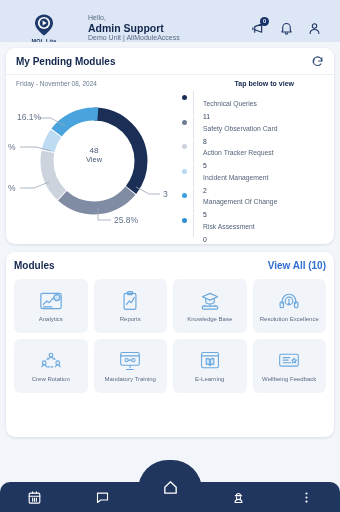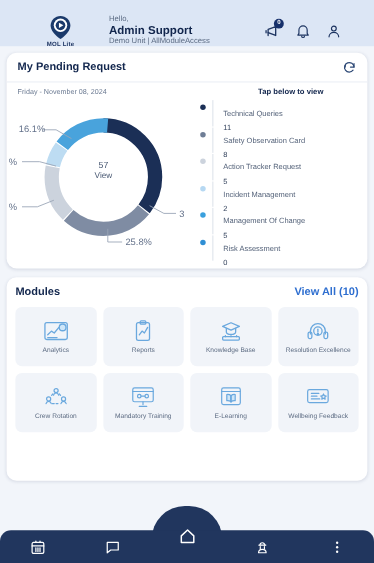--- a/index.html
+++ b/index.html
@@ -15,21 +15,21 @@
     background: #f2f5fa;
   }
 
   
   .header {
     position: relative;
     height: 56px;
     background: #dce6f5;
     display: flex;
     align-items: center;
-    padding: 0 25px;
+    padding: 0 14px;
   }
   .logo-wrap {
     width: 60px;
     display: flex; flex-direction: column;
     align-items: center; justify-content: center;
     gap: 1px;
   }
   .logo-mark { width: 24px; height: 24px; display:block; }
   .logo-text {
     font-size: 5.5px; font-weight: 700; color: #1d3461;
@@ -228,21 +228,21 @@
             <path d="M5 20c0-4 3.2-6.5 7-6.5s7 2.5 7 6.5"></path>
         </svg>
       </span>
     </div>
   </div>
 
   <div class="body">
 
     <div class="card pending">
       <div class="pending-head">
-        <span class="pending-title">My Pending Request</span>
+        <span class="pending-title">My Pending Modules</span>
         <span class="refresh-btn">
           <svg viewBox="0 0 24 24" fill="none" stroke="currentColor" stroke-width="2" stroke-linecap="round" stroke-linejoin="round">
             <path d="M20 11a8 8 0 10-1.6 5.3"></path>
               <path d="M20 5v6h-6"></path>
             <path d="M4 13a8 8 0 001.6-5.3"></path>
           </svg>
         </span>
       </div>
 
       <div class="pending-sub">
@@ -277,21 +277,21 @@
             </g>
             <g fill="#63718a" font-family="Liberation Sans, sans-serif" font-size="8.5">
               <text x="11" y="31">16.1%</text>
               <text x="157" y="108">3</text>
               <text x="108" y="134">25.8%</text>
               <text x="2" y="61">%</text>
               <text x="2" y="102">%</text>
             </g>
           </svg>
           <div class="donut-center">
-            <div class="donut-total-num">57</div>
+            <div class="donut-total-num">48</div>
             <div class="donut-total-lbl">View</div>
           </div>
         </div>
 
         <div class="legend-col">
           <div class="legend-item">
             <span class="legend-dot" style="background:#1b2f56"></span>
             <span class="legend-bar"></span>
             <span class="legend-txt">
               <span class="legend-label">Technical Queries</span>

